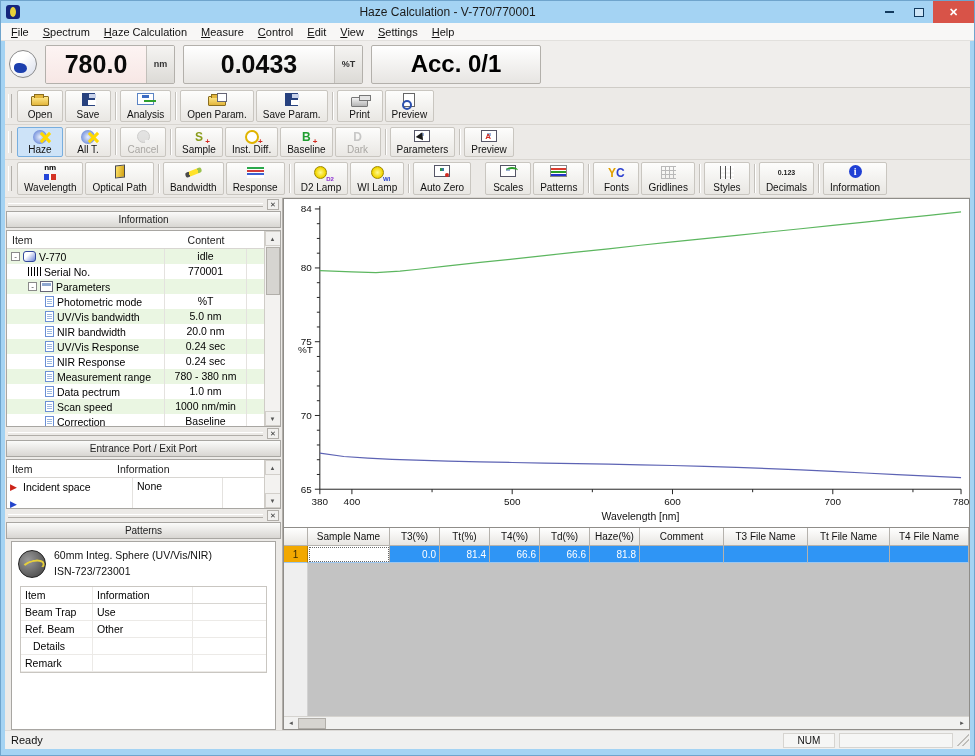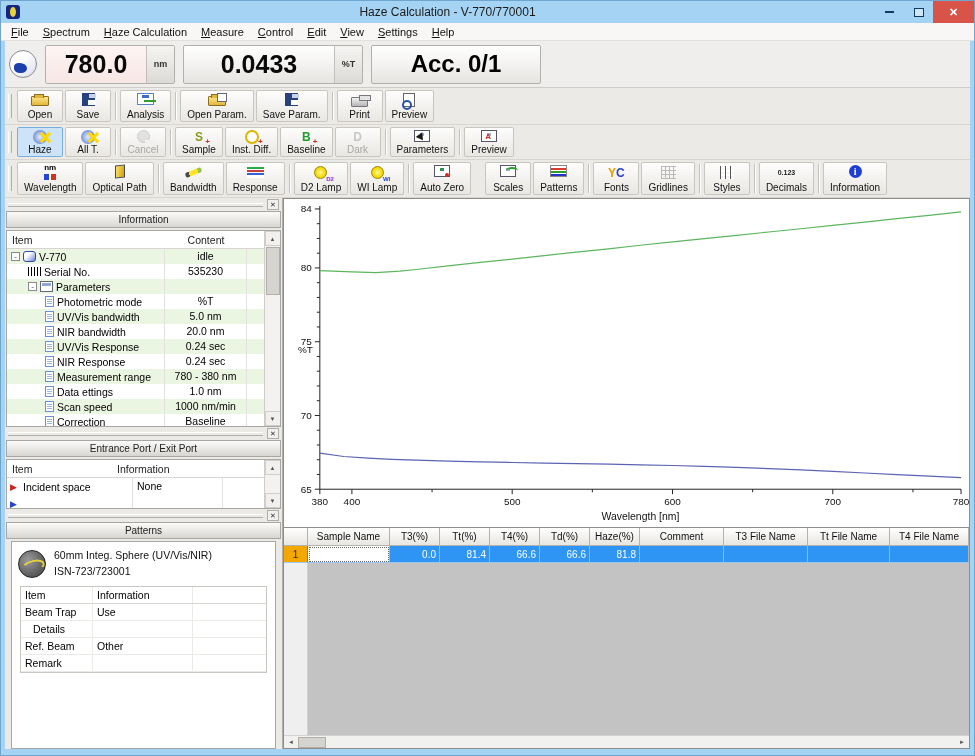--- a/index.html
+++ b/index.html
@@ -384,21 +384,21 @@
                     <span>V-770</span>
                   </div>
                   <div class="c-val">idle</div>
                   <div class="c-x"></div>
                 </div>
                 <div class="tree-row">
                   <div class="c-item" style="padding-left: 21px;">
                     <span class="ti barcode-icon"></span>
                     <span>Serial No.</span>
                   </div>
-                  <div class="c-val">535230</div>
+                  <div class="c-val">770001</div>
                   <div class="c-x"></div>
                 </div>
                 <div class="tree-row shade">
                   <div class="c-item" style="padding-left: 21px;">
                     <span class="expander">-</span>
                     <span class="ti parameters-node-icon"></span>
                     <span>Parameters</span>
                   </div>
                   <div class="c-val"></div>
                   <div class="c-x"></div>
@@ -447,21 +447,21 @@
                   <div class="c-item" style="padding-left: 38px;">
                     <span class="ti page-icon"></span>
                     <span>Measurement range</span>
                   </div>
                   <div class="c-val">780 - 380 nm</div>
                   <div class="c-x"></div>
                 </div>
                 <div class="tree-row">
                   <div class="c-item" style="padding-left: 38px;">
                     <span class="ti page-icon"></span>
-                    <span>Data ettings</span>
+                    <span>Data pectrum</span>
                   </div>
                   <div class="c-val">1.0 nm</div>
                   <div class="c-x"></div>
                 </div>
                 <div class="tree-row shade">
                   <div class="c-item" style="padding-left: 38px;">
                     <span class="ti page-icon"></span>
                     <span>Scan speed</span>
                   </div>
                   <div class="c-val">1000 nm/min</div>
@@ -541,27 +541,27 @@
               <span class="a-info">Information</span>
               <span class="a-x"></span>
             </div>
             <div>
                 <div class="acc-row">
                   <span class="a-item">Beam Trap</span>
                   <span class="a-info">Use</span>
                   <span class="a-x"></span>
                 </div>
                 <div class="acc-row">
+                  <span class="a-item">Ref. Beam</span>
+                  <span class="a-info">Other</span>
+                  <span class="a-x"></span>
+                </div>
+                <div class="acc-row">
                   <span class="a-item" style="padding-left: 12px;">Details</span>
                   <span class="a-info"></span>
-                  <span class="a-x"></span>
-                </div>
-                <div class="acc-row">
-                  <span class="a-item">Ref. Beam</span>
-                  <span class="a-info">Other</span>
                   <span class="a-x"></span>
                 </div>
                 <div class="acc-row">
                   <span class="a-item">Remark</span>
                   <span class="a-info"></span>
                   <span class="a-x"></span>
                 </div>
               </div>
           </div>
         </div>
@@ -655,14 +655,21 @@
           <div class="hscroll">
             <span class="hs-btn">◄</span>
             <span class="hs-thumb"></span>
             <span class="hs-track"></span>
             <span class="hs-btn">►</span>
           </div>
         </div>
       </div>
     </div>
 
+    <div class="statusbar">
+      <span>Ready</span>
+      <span class="sb-spacer"></span>
+      <span class="sb-cell sb-num">NUM</span>
+      <span class="sb-cell sb-empty"></span>
+      <span class="sb-grip"></span>
+    </div>
   </div>
 </div>
 
 </body></html>

